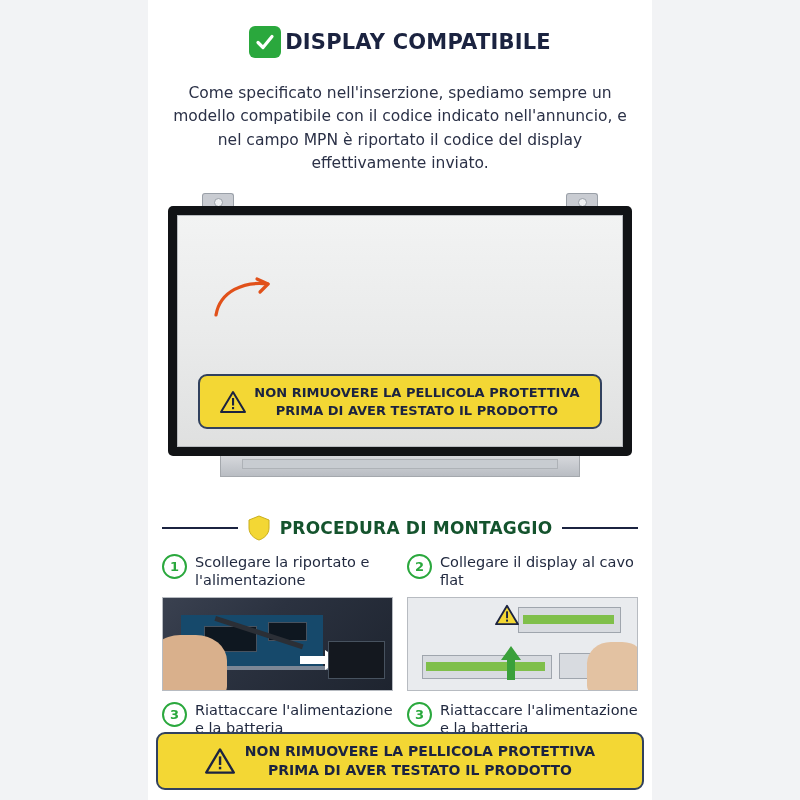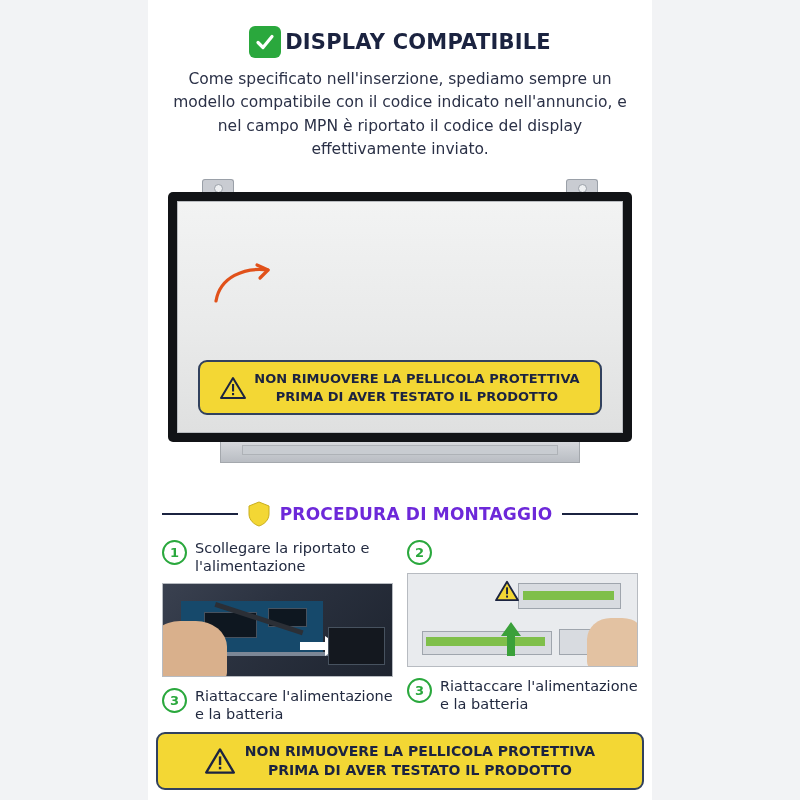--- a/index.html
+++ b/index.html
@@ -56,21 +56,21 @@
     justify-content: center;
   }
   .check-badge svg { display: block; }
   .header-title {
     font-size: 21px;
     font-weight: bold;
     letter-spacing: .2px;
     color: #1b2340;
   }
   .intro {
-    margin: 10px 16px 0 16px;
+    margin: 24px 16px 0 16px;
     text-align: center;
     font-size: 15.5px;
     line-height: 1.5;
     color: #2b3147;
   }
 
   
   .panel-wrap {
     position: relative;
     margin: 18px 12px 0 12px;
@@ -180,21 +180,21 @@
     margin: 22px 14px 0 14px;
   }
   .proc-line {
     flex: 1;
     height: 2px;
     background: #1b2340;
   }
   .proc-title {
     font-size: 17px;
     font-weight: bold;
-    color: #6d28d9;
+    color: #14532d;
     letter-spacing: .2px;
   }
   .shield {
     width: 22px;
     height: 26px;
     flex: none;
   }
 
   
   .steps {
@@ -367,20 +367,21 @@
 
         <div class="step-head second">
           <div class="step-num">3</div>
           <div class="step-text">Riattaccare l'alimentazione e la batteria</div>
         </div>
       </div>
 
       <div class="step-col">
         <div class="step-head">
           <div class="step-num">2</div>
+          <div class="step-text">Collegare il display al cavo flat</div>
         </div>
         <div class="photo light">
           <div class="conn" style="left:48%;top:10%;width:44%;height:26%;"></div>
           <div class="conn-strip" style="left:50%;top:18%;width:40%;height:9px;"></div>
           <div class="conn" style="left:6%;top:62%;width:56%;height:24%;"></div>
           <div class="conn-strip" style="left:8%;top:69%;width:52%;height:9px;"></div>
           <div class="conn" style="left:66%;top:60%;width:30%;height:26%;"></div>
           <div class="hand" style="left:78%;top:48%;width:26%;height:58%;background:#e3c2a2;"></div>
           <svg style="position:absolute;left:40%;top:52%;" width="22" height="34" viewBox="0 0 22 34">
             <path d="M11 0 L21 14 H15 V34 H7 V14 H1 Z" fill="#3aa03a"></path>

